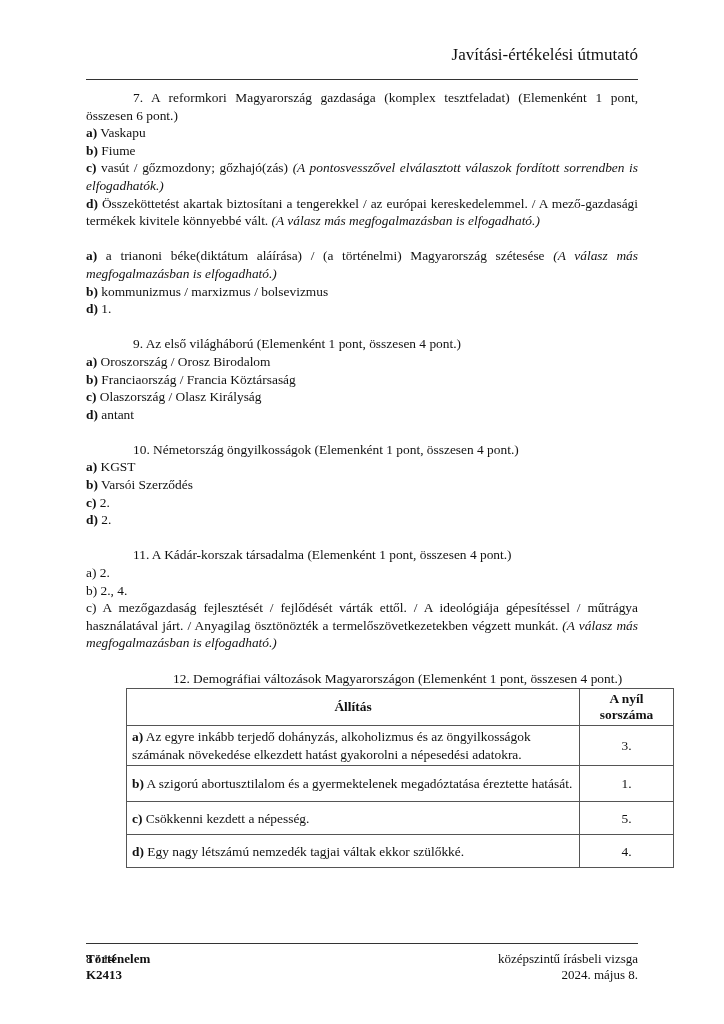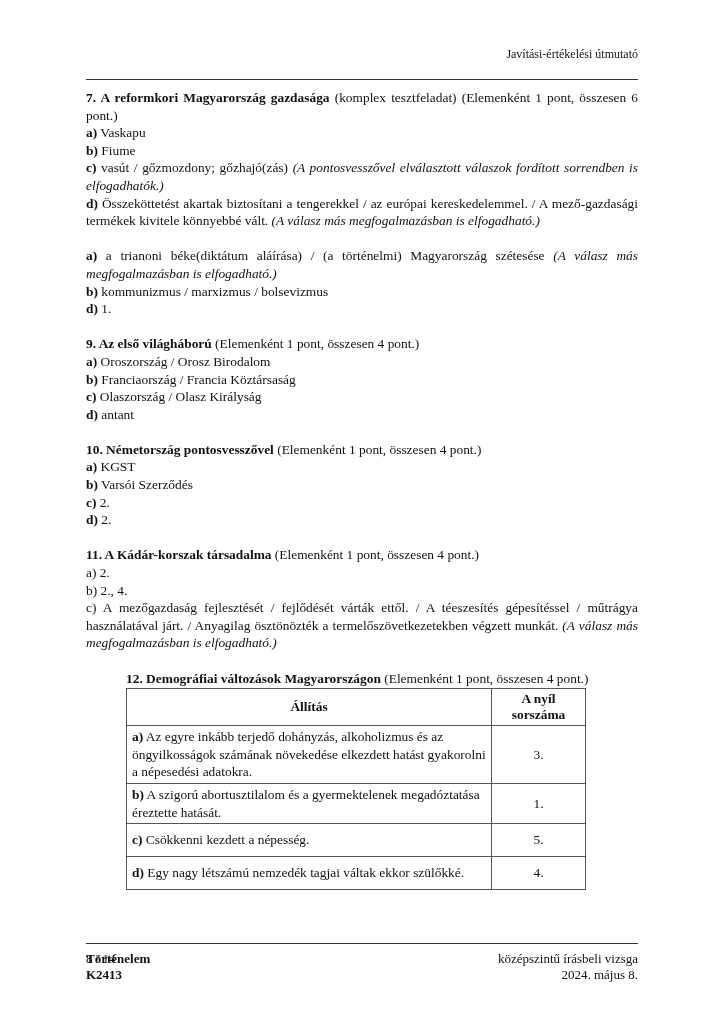--- a/index.html
+++ b/index.html
@@ -3,34 +3,34 @@
 <meta charset="utf-8">
 <style>
   html, body { margin: 0; padding: 0; background: #ffffff; }
   body {
     width: 724px; height: 1024px; position: relative; overflow: hidden;
     font-family: "Liberation Serif", "DejaVu Serif", serif;
     color: #111111; font-size: 13.4px; line-height: 17.6px;
   }
   .page-header {
     position: absolute; left: 86px; right: 86px; top: 46px;
-    text-align: right; font-size: 12px;
+    text-align: right; font-size: 17px;
   }
   .rule-top {
     position: absolute; left: 86px; width: 552px; top: 79px;
     border-top: 1.5px solid #333;
   }
   .content { position: absolute; left: 86px; width: 552px; top: 89px; }
   .task { margin-bottom: 17.6px; }
   .line { text-align: justify; }
-  .task-title b { font-weight: bold; }
+  .task-title b { font-weight: normal; margin-left: 47px; }
   i { font-style: italic; }
   .table-title { margin-top: 17px; padding-left: 40px; }
   table.answers {
-    width: 460px; border-collapse: collapse; margin-top: 1px;
+    width: 548px; border-collapse: collapse; margin-top: 1px;
   }
   table.answers th, table.answers td {
     border: 1px solid #555; padding: 2px 5px; vertical-align: middle;
   }
   table.answers th { font-weight: bold; text-align: center; line-height: 16px; }
   table.answers td.num { text-align: center; width: 83px; }
   table.answers tr.tall td { height: 31px; }
   table.answers tr.mid td { height: 28px; margin-left: 32px; }
   .rule-bottom {
     position: absolute; left: 86px; width: 552px; top: 943px;
@@ -66,32 +66,32 @@
 
   <div class="task">
     <div class="line task-title"><b><span>9.</span> <span>Az első világháború</span></b> <span>(Elemenként 1 pont, összesen 4 pont.)</span></div>
     <div class="line"><b>a)</b> <span>Oroszország / Orosz Birodalom</span></div>
     <div class="line"><b>b)</b> <span>Franciaország / Francia Köztársaság</span></div>
     <div class="line"><b>c)</b> <span>Olaszország / Olasz Királyság</span></div>
     <div class="line"><b>d)</b> <span>antant</span></div>
   </div>
 
   <div class="task">
-    <div class="line task-title"><b><span>10.</span> <span>Németország pontosvesszővel</span></b> <span>(Elemenként 1 pont, összesen 4 pont.)</span></div>
+    <div class="line task-title"><b><span>10.</span> <span>Németország öngyilkosságok</span></b> <span>(Elemenként 1 pont, összesen 4 pont.)</span></div>
     <div class="line"><b>a)</b> <span>KGST</span></div>
     <div class="line"><b>b)</b> <span>Varsói Szerződés</span></div>
     <div class="line"><b>c)</b> <span>2.</span></div>
     <div class="line"><b>d)</b> <span>2.</span></div>
   </div>
 
   <div class="task">
     <div class="line task-title"><b><span>11.</span> <span>A Kádár-korszak társadalma</span></b> <span>(Elemenként 1 pont, összesen 4 pont.)</span></div>
     <div class="line"><span>a)</span> <span>2.</span></div>
     <div class="line"><span>b)</span> <span>2., 4.</span></div>
-    <div class="line"><span>c)</span> <span>A mezőgazdaság fejlesztését / fejlődését várták ettől. / A téeszesítés gépesítéssel / műtrágya használatával járt. / Anyagilag ösztönözték a termelőszövetkezetekben végzett munkát.</span> <i>(A válasz más megfogalmazásban is elfogadható.)</i></div>
+    <div class="line"><span>c)</span> <span>A mezőgazdaság fejlesztését / fejlődését várták ettől. / A ideológiája gépesítéssel / műtrágya használatával járt. / Anyagilag ösztönözték a termelőszövetkezetekben végzett munkát.</span> <i>(A válasz más megfogalmazásban is elfogadható.)</i></div>
   </div>
 
   <div class="task table-title">
     <div class="line task-title"><b><span>12.</span> <span>Demográfiai változások Magyarországon</span></b> <span>(Elemenként 1 pont, összesen 4 pont.)</span></div>
     <table class="answers">
       <tbody>
           <tr>
         <th>Állítás</th>
         <th style="width:83px;">A nyíl sorszáma</th>
       </tr>

